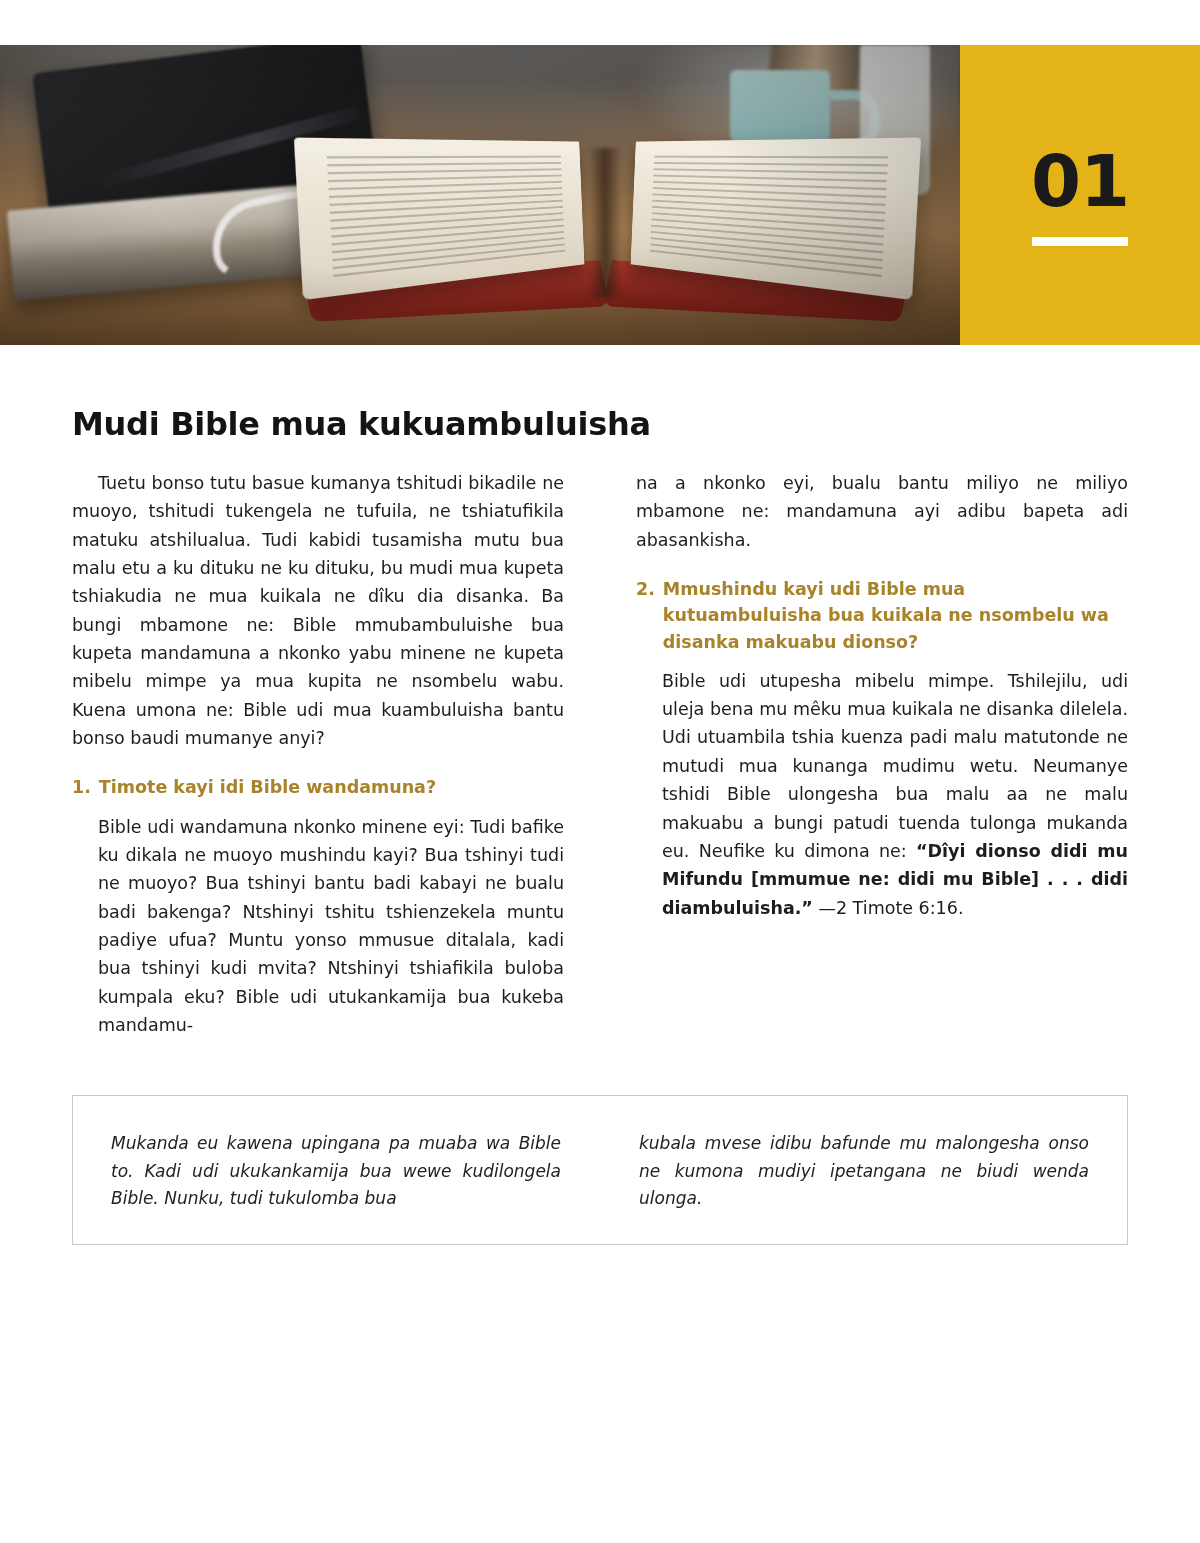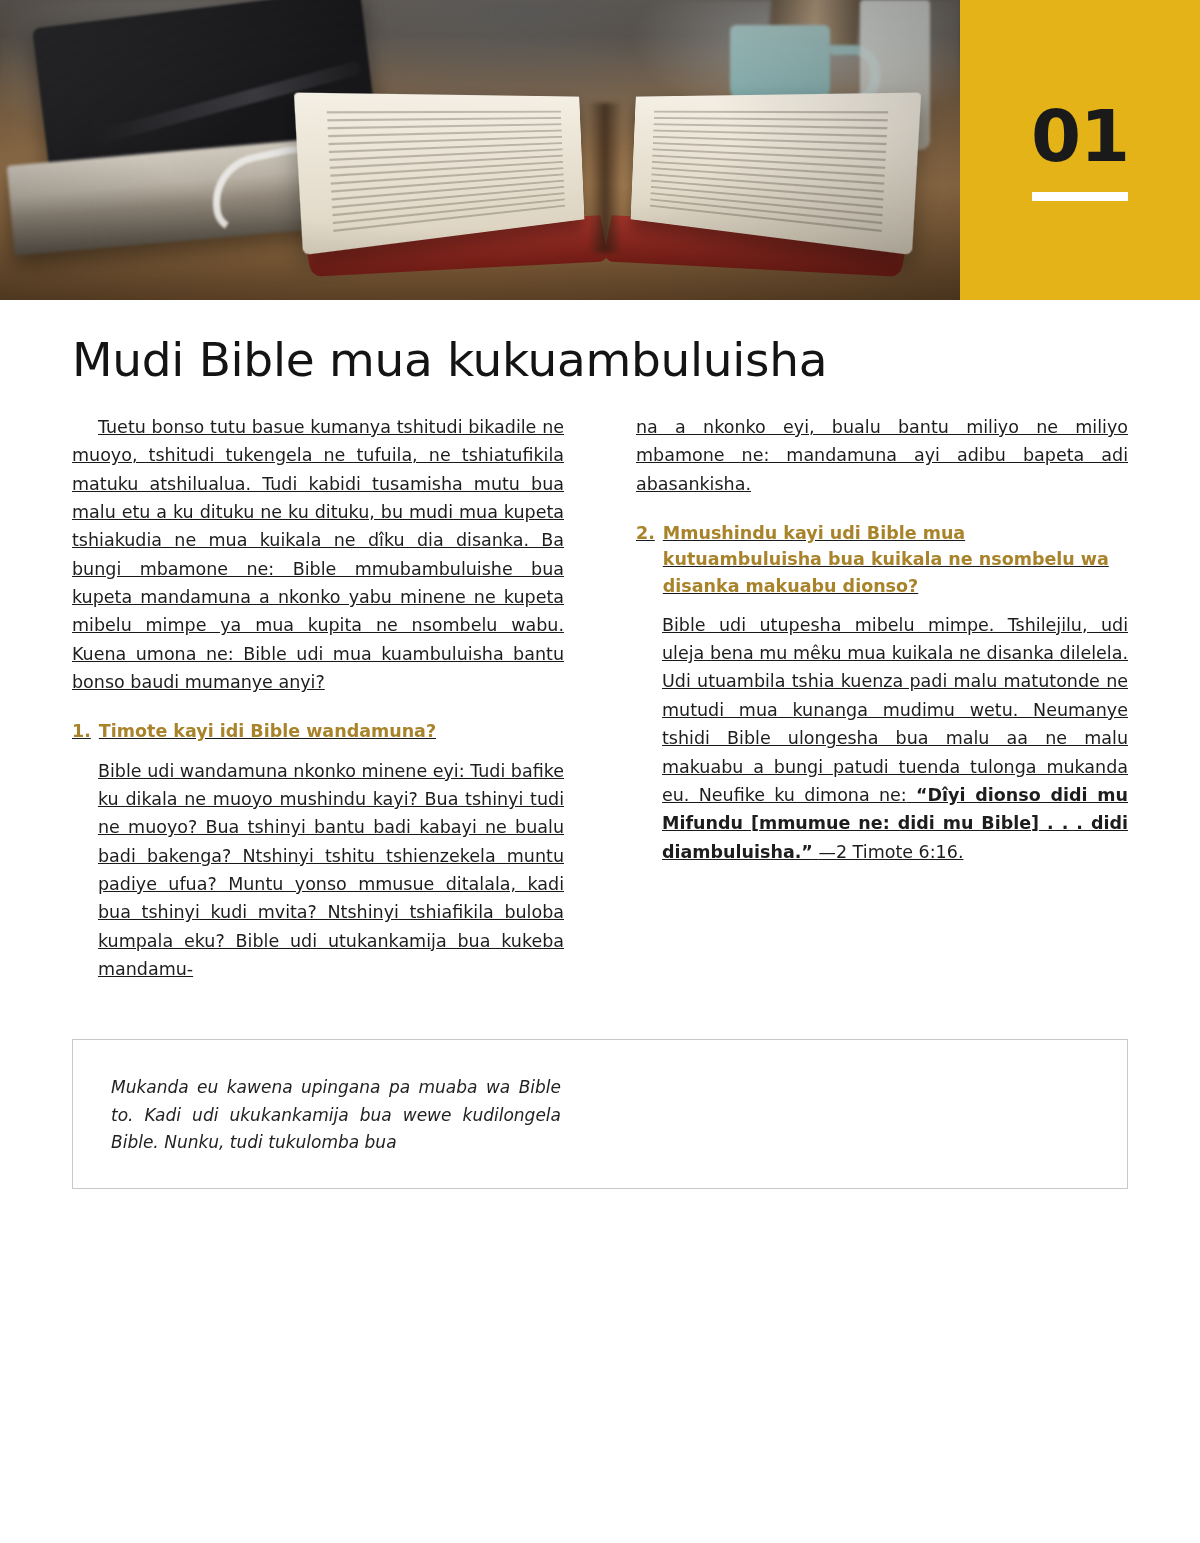--- a/index.html
+++ b/index.html
@@ -15,20 +15,21 @@
     position: relative;
     overflow: hidden;
   }
 
   
   .hero {
     position: relative;
     width: 1200px;
     height: 300px;
     overflow: hidden;
+    margin-top: 45px;
   }
   .hero-photo {
     position: absolute;
     left: 0; top: 0;
     width: 960px;
     height: 300px;
     overflow: hidden;
     background: #3a2a1c;
   }
   
@@ -202,30 +203,29 @@
     height: 9px;
     background: #ffffff;
     margin-top: 20px;
   }
 
   
   .content {
     padding: 0 72px;
   }
   .article-title {
-    font-size: 47px;
-    font-weight: normal;
+    font-size: 32px;
+    font-weight: bold;
     color: #141414;
-    margin: 32px 0 26px 0;
+    margin: 60px 0 26px 0;
     letter-spacing: -0.3px;
   }
   .columns {
     display: flex;
     gap: 72px;
-    text-decoration: underline;
   }
   .col {
     width: 500px;
   }
   p.body {
     font-size: 17.5px;
     line-height: 1.62;
     text-align: justify;
     margin: 0 0 14px 0;
     color: #1d1d1d;
@@ -340,13 +340,16 @@
         </p>
       </div>
     </div>
   </div>
 </div>
 
 <div class="note-box">
   <div class="col">
     <p>Mukanda eu kawena upingana pa muaba wa Bible to. Kadi udi ukukankamija bua wewe kudilongela Bible. Nunku, tudi tukulomba bua</p>
   </div>
+  <div class="col">
+    <p>kubala mvese idibu bafunde mu malongesha onso ne kumona mudiyi ipetangana ne biudi wenda ulonga.</p>
+  </div>
 </div>
 
 </body></html>

